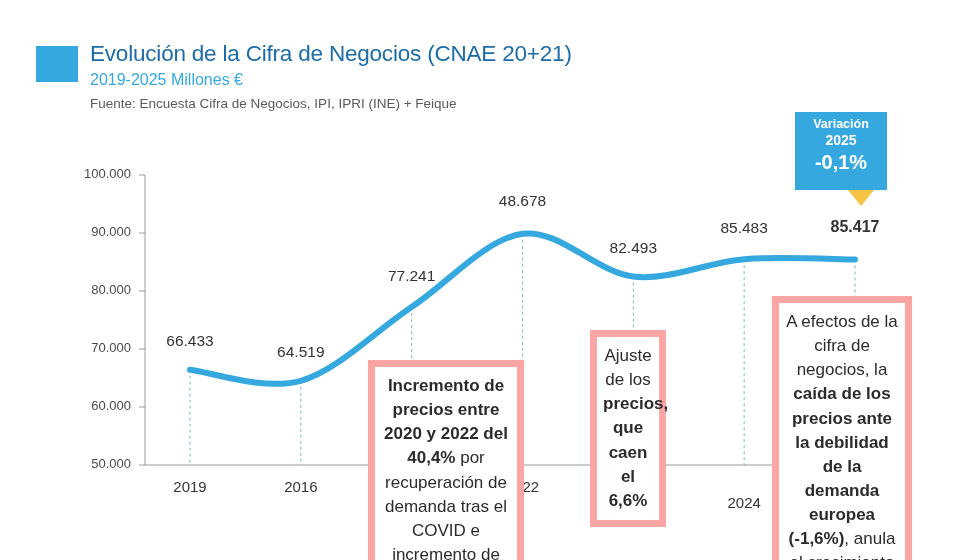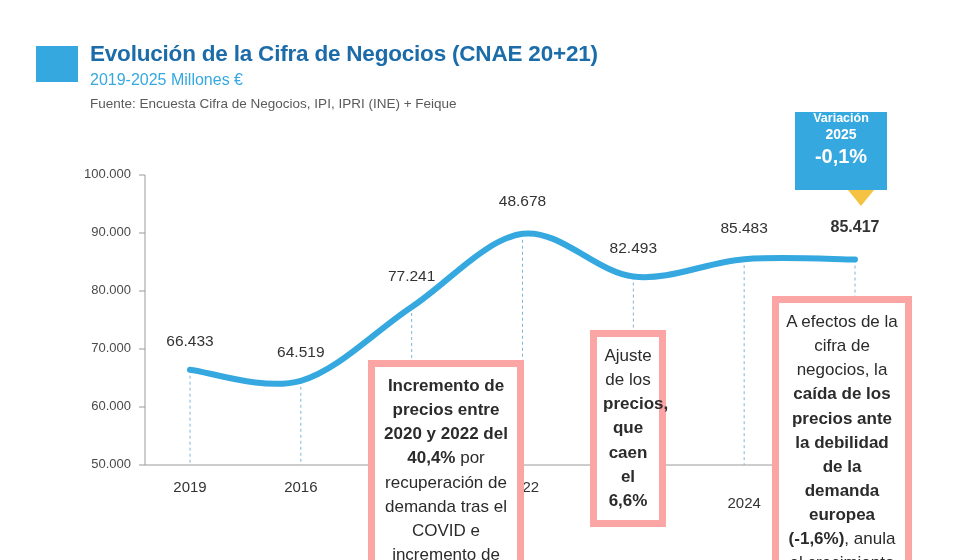--- a/index.html
+++ b/index.html
@@ -30,21 +30,21 @@
     top: 8px;
     width: 42px;
     height: 36px;
     background: #35a8e0;
   }
   .title {
     position: absolute;
     left: 90px;
     top: 3px;
     font-size: 22.5px;
-    font-weight: bold;
+    font-weight: normal;
     color: #1b6ca8;
     letter-spacing: -0.2px;
     white-space: nowrap;
   }
   .subtitle {
     position: absolute;
     left: 90px;
     top: 33px;
     font-size: 16px;
     color: #35a8e0;
@@ -67,20 +67,21 @@
     width: 92px;
     height: 78px;
     background: #35a8e0;
     color: #ffffff;
     text-align: center;
     line-height: 1.05;
   }
   .badge-label {
     font-size: 12.5px;
     font-weight: bold;
+    padding-top: 6px;
   }
   .badge-year {
     font-size: 14px;
     font-weight: bold;
     padding-top: 2px;
   }
   .badge-value {
     font-size: 20px;
     font-weight: bold;
     padding-top: 4px;

